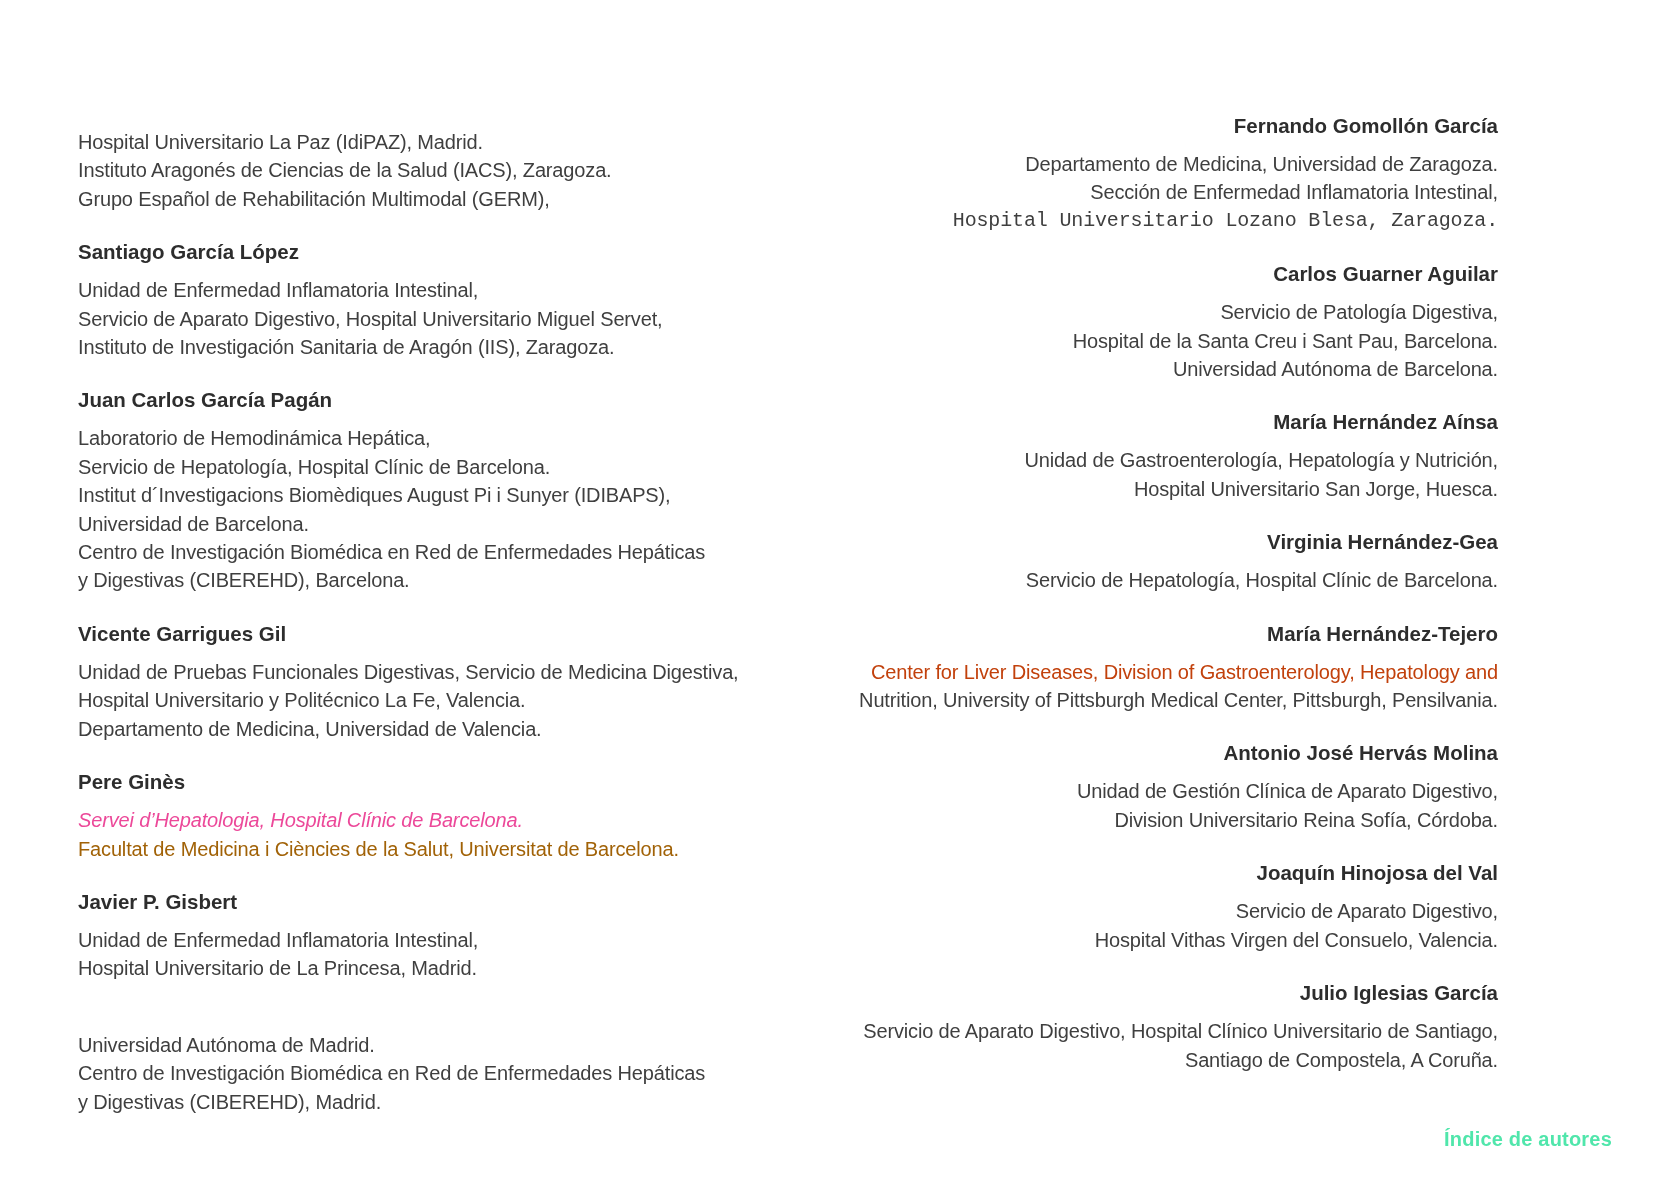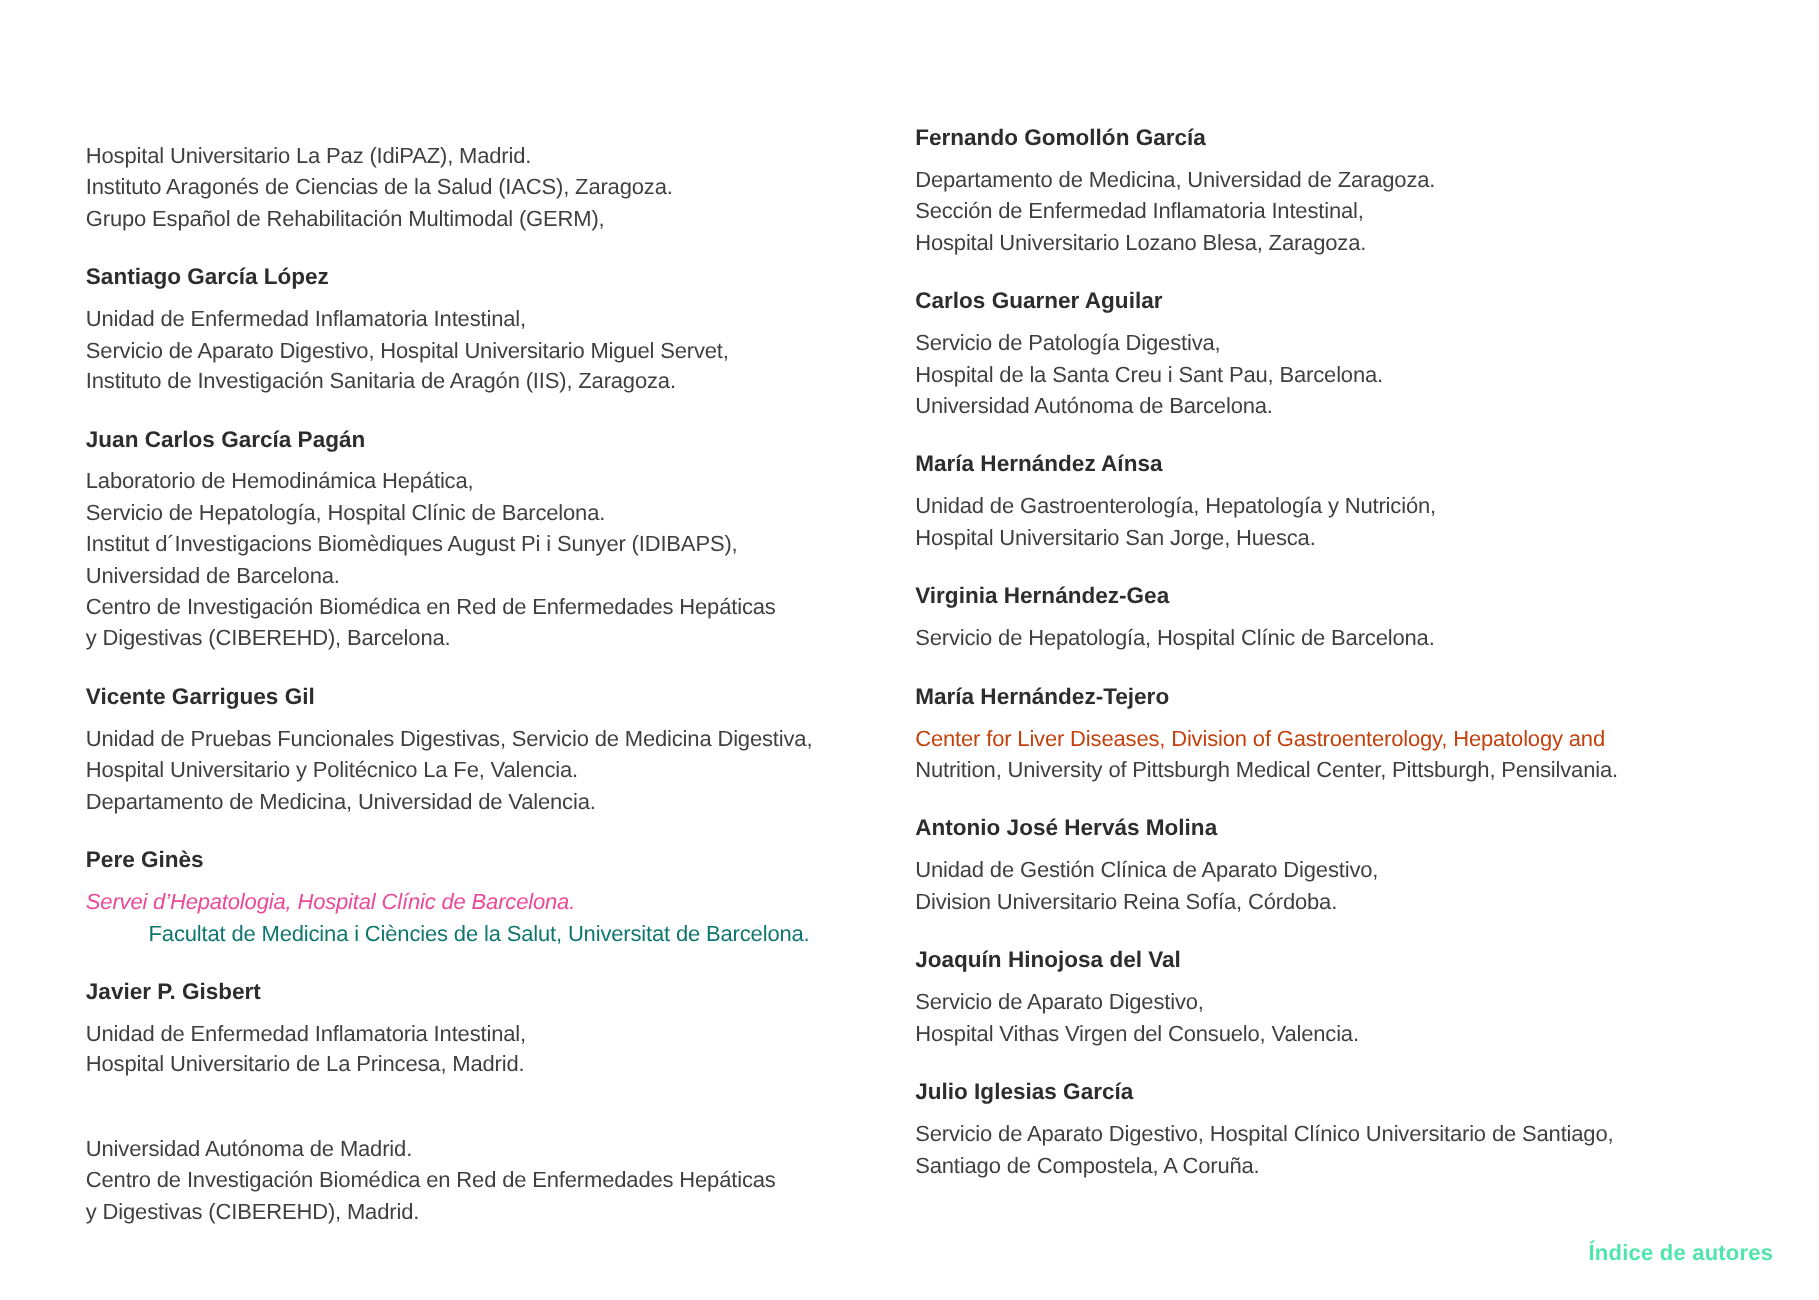--- a/index.html
+++ b/index.html
@@ -17,23 +17,24 @@
   }
   .col {
     position: absolute;
   }
   .col-left {
     left: 78px;
     top: 128px;
     width: 715px;
   }
   .col-right {
-    left: 832px;
+    left: 798px;
     top: 112px;
     width: 700px;
+    text-align: right;
   }
   .entry {
     margin: 0;
     padding: 0;
   }
   .entry h3 {
     font-size: 20.5px;
     font-weight: 700;
     color: #2d2d2d;
     line-height: 28px;
@@ -99,37 +100,37 @@
       </section>
       <section class="entry">
         <h3 style="color: rgb(45, 45, 45);">Vicente Garrigues Gil</h3>
         <div class="aff" style="color: rgb(63, 63, 63);">Unidad de Pruebas Funcionales Digestivas, Servicio de Medicina Digestiva,</div>
         <div class="aff" style="color: rgb(63, 63, 63);">Hospital Universitario y Politécnico La Fe, Valencia.</div>
         <div class="aff" style="color: rgb(63, 63, 63);">Departamento de Medicina, Universidad de Valencia.</div>
       </section>
       <section class="entry">
         <h3 style="color: rgb(45, 45, 45);">Pere Ginès</h3>
         <div class="aff" style="color: #ec4899; font-style: italic;">Servei d’Hepatologia, Hospital Clínic de Barcelona.</div>
-        <div class="aff" style="color: #0f766e; text-align: center;">Facultat de Medicina i Ciències de la Salut, Universitat de Barcelona.</div>
+        <div class="aff" style="color: #a16207;">Facultat de Medicina i Ciències de la Salut, Universitat de Barcelona.</div>
       </section>
       <section class="entry">
         <h3 style="color: rgb(45, 45, 45);">Javier P. Gisbert</h3>
         <div class="aff" style="color: rgb(63, 63, 63);">Unidad de Enfermedad Inflamatoria Intestinal,</div>
         <div class="aff" style="color: rgb(63, 63, 63);">Hospital Universitario de La Princesa, Madrid.</div>
         <div class="aff" style="color: rgb(63, 63, 63); margin-top: 48px;">Universidad Autónoma de Madrid.</div>
         <div class="aff" style="color: rgb(63, 63, 63);">Centro de Investigación Biomédica en Red de Enfermedades Hepáticas</div>
         <div class="aff" style="color: rgb(63, 63, 63);">y Digestivas (CIBEREHD), Madrid.</div>
       </section>
     </div>
   <div class="col col-right">
       <section class="entry">
         <h3 style="color: rgb(45, 45, 45);">Fernando Gomollón García</h3>
         <div class="aff" style="color: rgb(63, 63, 63);">Departamento de Medicina, Universidad de Zaragoza.</div>
         <div class="aff" style="color: rgb(63, 63, 63);">Sección de Enfermedad Inflamatoria Intestinal,</div>
-        <div class="aff" style="color: rgb(63, 63, 63);">Hospital Universitario Lozano Blesa, Zaragoza.</div>
+        <div class="aff" style="color: rgb(63, 63, 63); font-family: Liberation Mono, monospace;">Hospital Universitario Lozano Blesa, Zaragoza.</div>
       </section>
       <section class="entry">
         <h3 style="color: rgb(45, 45, 45);">Carlos Guarner Aguilar</h3>
         <div class="aff" style="color: rgb(63, 63, 63);">Servicio de Patología Digestiva,</div>
         <div class="aff" style="color: rgb(63, 63, 63);">Hospital de la Santa Creu i Sant Pau, Barcelona.</div>
         <div class="aff" style="color: rgb(63, 63, 63);">Universidad Autónoma de Barcelona.</div>
       </section>
       <section class="entry">
         <h3 style="color: rgb(45, 45, 45);">María Hernández Aínsa</h3>
         <div class="aff" style="color: rgb(63, 63, 63);">Unidad de Gastroenterología, Hepatología y Nutrición,</div>

